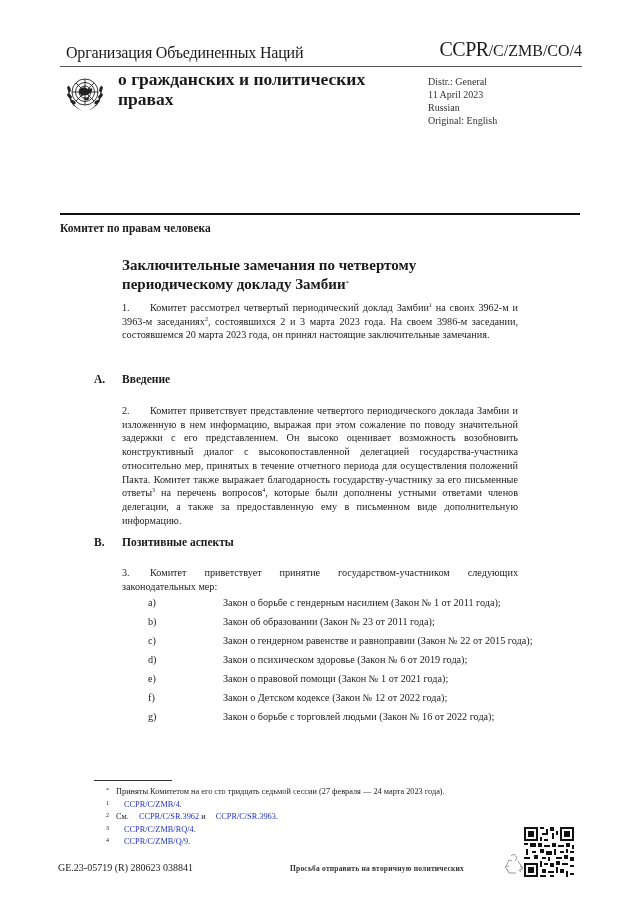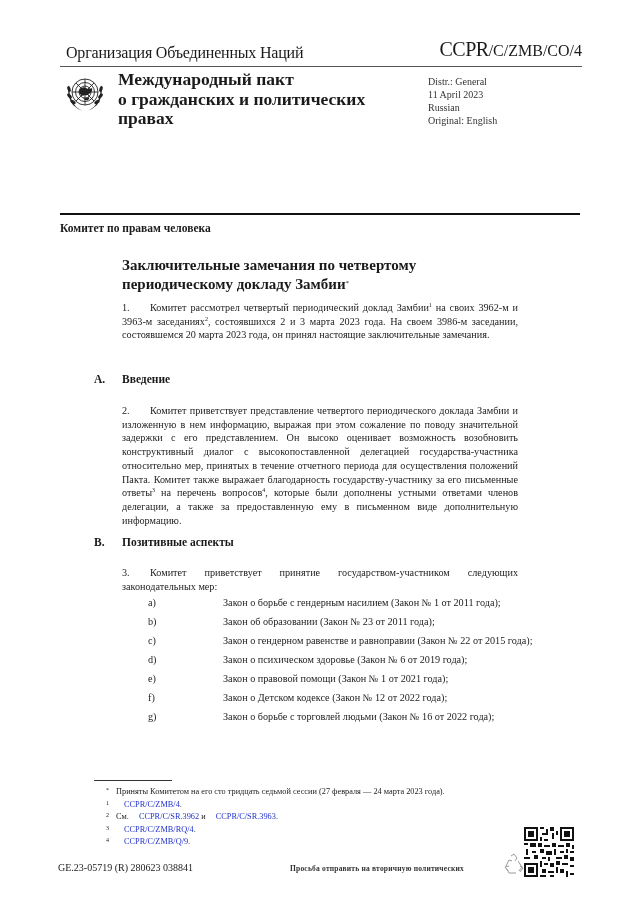--- a/index.html
+++ b/index.html
@@ -74,21 +74,20 @@
       <ellipse cx="6.5" cy="25" rx="1.6" ry="3" transform="rotate(-40 6.5 25)"></ellipse>
       <ellipse cx="10" cy="31" rx="1.6" ry="3" transform="rotate(-60 10 31)"></ellipse>
       <ellipse cx="38" cy="18" rx="1.6" ry="3" transform="rotate(20 38 18)"></ellipse>
       <ellipse cx="37.5" cy="25" rx="1.6" ry="3" transform="rotate(40 37.5 25)"></ellipse>
       <ellipse cx="34" cy="31" rx="1.6" ry="3" transform="rotate(60 34 31)"></ellipse>
     </g>
   </svg>
 </div>
 
 <div class="abs treaty-title">
-  <div>Международный пакт</div>
   <div>о гражданских и политических</div>
   <div>правах</div>
 </div>
 
 <div class="abs distr">
   <div>Distr.: General</div>
   <div>11 April 2023</div>
   <div>Russian</div>
   <div>Original: English</div>
 </div>

